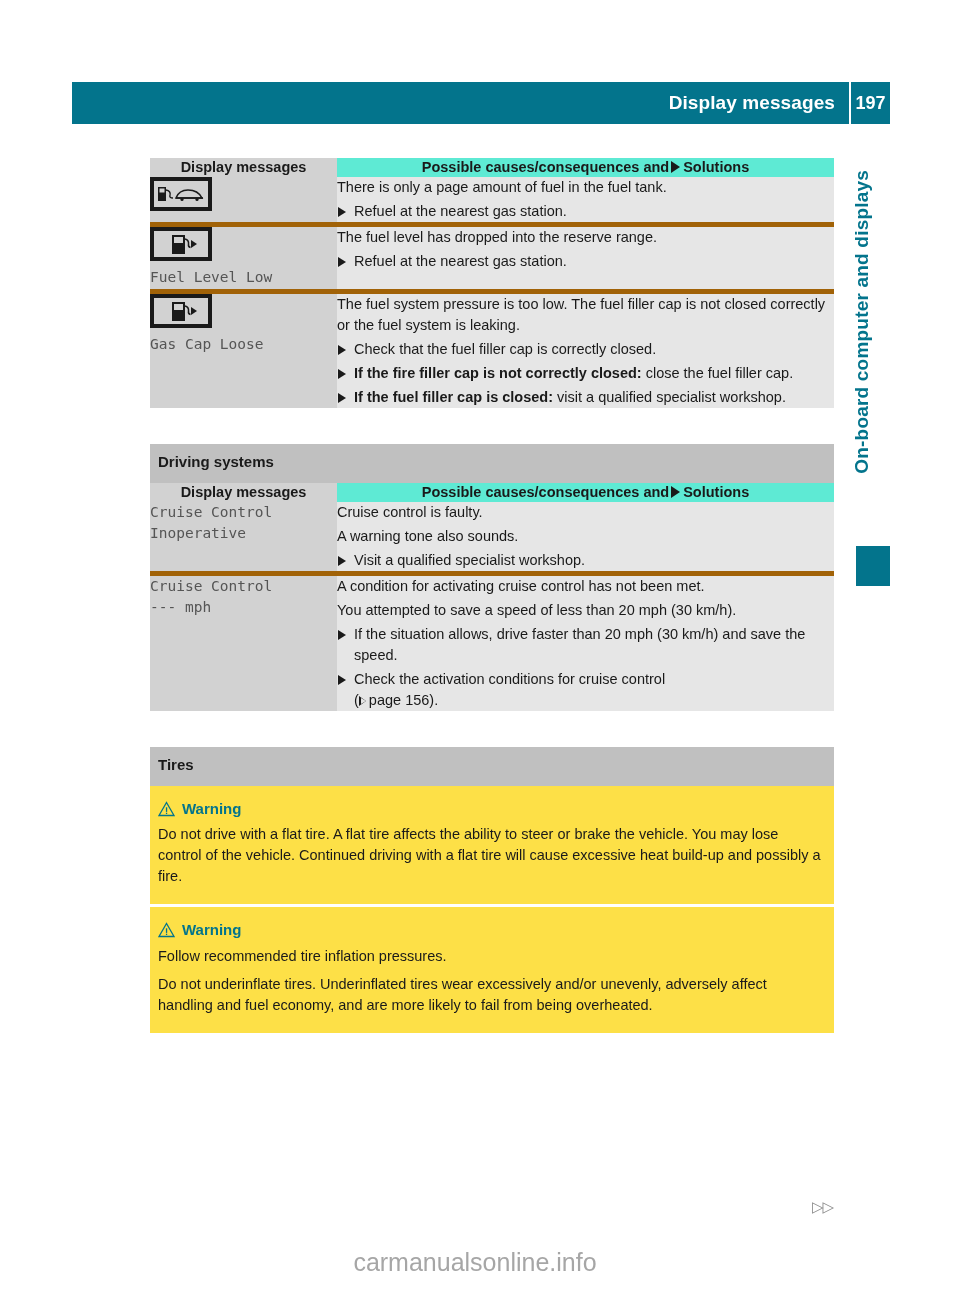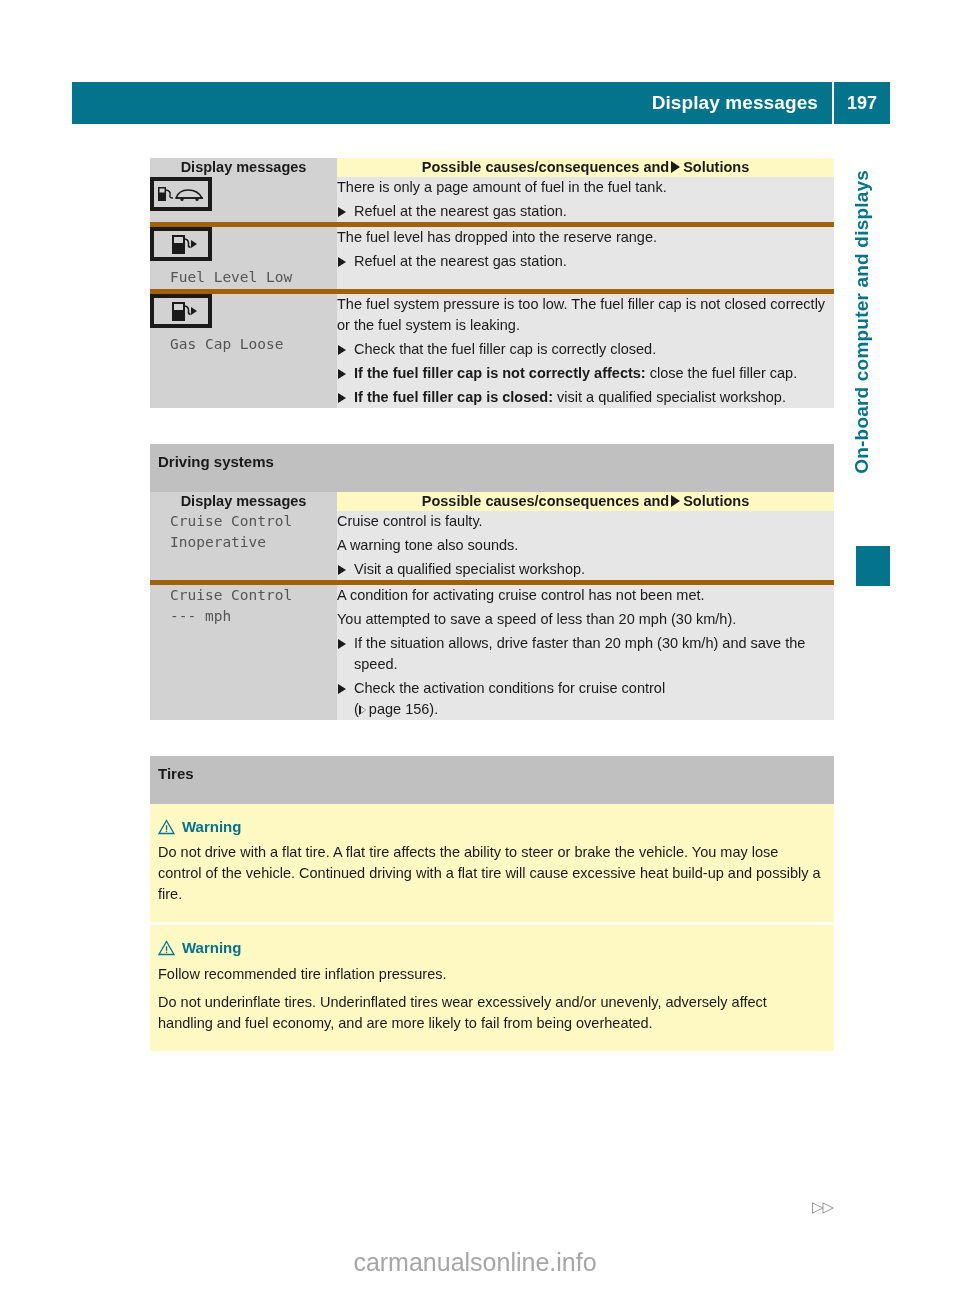--- a/index.html
+++ b/index.html
@@ -37,21 +37,21 @@
   }
   .header-divider {
     width: 2px;
     height: 42px;
     background: #ffffff;
   }
   .header-page {
     font-size: 18px;
     font-weight: bold;
     color: #ffffff;
-    width: 56px;
+    width: 39px;
     text-align: center;
   }
 
   
   .side-tab-label {
     position: absolute;
     left: 842px;
     top: 170px;
     width: 40px;
     height: 390px;
@@ -99,21 +99,21 @@
     padding: 0;
   }
 
   .th-left, .th-right {
     font-size: 14.5px;
     font-weight: bold;
     padding: 10px 12px 10px 8px;
     line-height: 1.3;
   }
   .th-left  { background: #d2d2d2; }
-  .th-right { background: #fef9c3; padding-left: 10px; }
+  .th-right { background: #5eead4; padding-left: 10px; }
 
   .cell-left {
     background: #d2d2d2;
     padding: 12px 10px 14px 8px;
   }
   .cell-right {
     background: #e6e6e6;
     padding: 12px 14px 14px 10px;
     font-size: 14.5px;
     line-height: 1.45;
@@ -123,21 +123,20 @@
     border-top: 5px solid #a16207;
   }
 
   .msg-code {
     font-family: "DejaVu Sans Mono", monospace;
     font-size: 14.5px;
     color: #555555;
     line-height: 1.5;
     margin-top: 6px;
     white-space: pre;
-    padding-left: 20px;
   }
 
   .para { margin: 0 0 3px 0; }
 
   .bullet {
     position: relative;
     padding-left: 17px;
     margin: 3px 0 0 0;
   }
   .bullet::before {
@@ -193,27 +192,27 @@
     border-left: 5px solid #e6e6e6;
     border-top: 3px solid transparent;
     border-bottom: 3px solid transparent;
   }
 
   
   .section-band {
     background: #c0c0c0;
     font-size: 15px;
     font-weight: bold;
-    padding: 9px 10px 22px 8px;
+    padding: 9px 10px 13px 8px;
     margin-top: 36px;
   }
 
   
   .warn-block {
-    background: #fef9c3;
+    background: #fde047;
     padding: 12px 11px 14px 8px;
     font-size: 14.5px;
     line-height: 1.45;
   }
   .warn-block.second { border-top: 3px solid #ffffff; }
   .warn-head {
     display: flex;
     align-items: center;
     gap: 7px;
     margin-bottom: 5px;
@@ -330,21 +329,21 @@
             <rect x="22" y="8" width="9" height="6" fill="#d2d2d2"></rect>
             <path d="M33 10 q4 1 3.5 5 q-0.5 3 2 3.5" fill="none" stroke="#1a1a1a" stroke-width="1.5"></path>
             <path d="M39 11 l6 4 l-6 4 z" fill="#1a1a1a"></path>
           </svg>
           <div class="msg-code">Gas Cap Loose</div>
         </td>
         <td class="cell-right">
           <p class="para">The fuel system pressure is too low. The fuel filler cap is not closed correctly or the fuel system is leaking.</p>
           <p class="bullet">Check that the fuel filler cap is correctly closed.</p>
           <p class="bullet">
-            <b>If the fuel filler cap is not correctly affects:</b>
+            <b>If the fire filler cap is not correctly closed:</b>
             <span>close the fuel filler cap.</span>
           </p>
           <p class="bullet">
             <b>If the fuel filler cap is closed:</b>
             <span>visit a qualified specialist workshop.</span>
           </p>
         </td>
       </tr>
     </tbody>
   </table>

